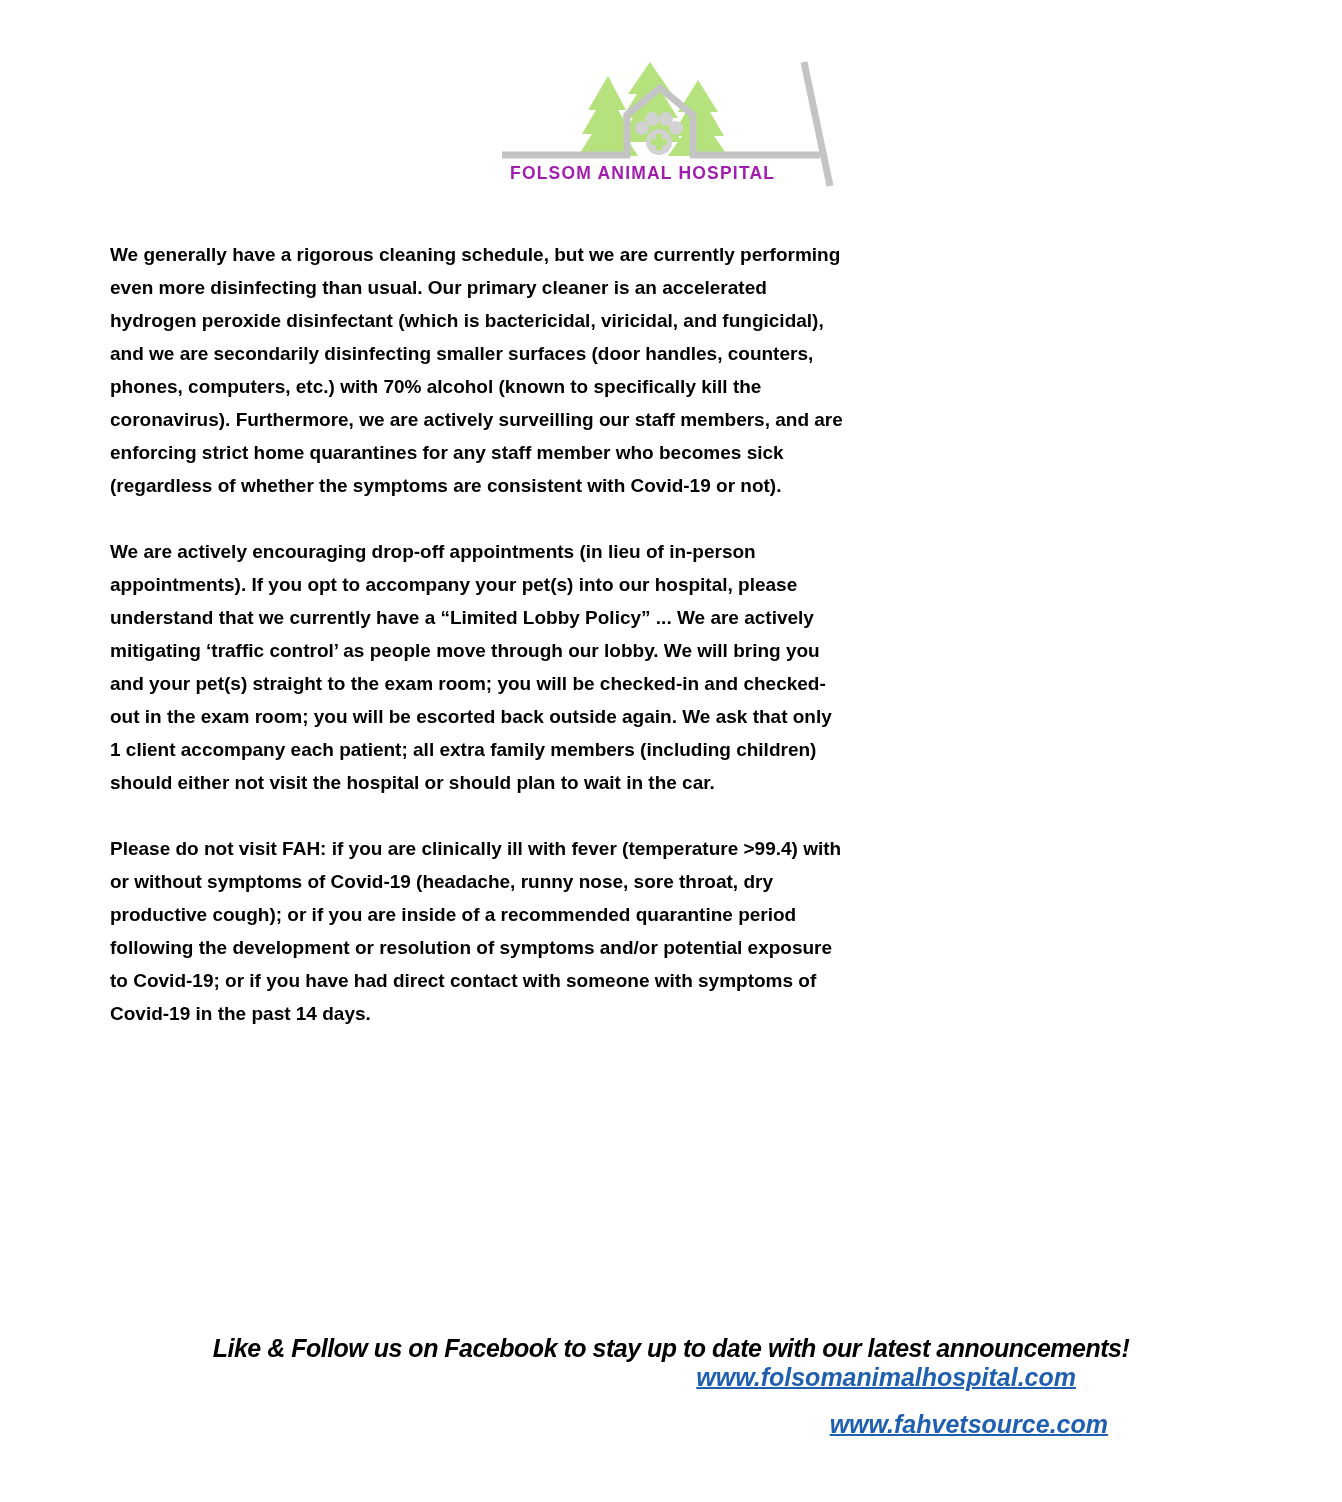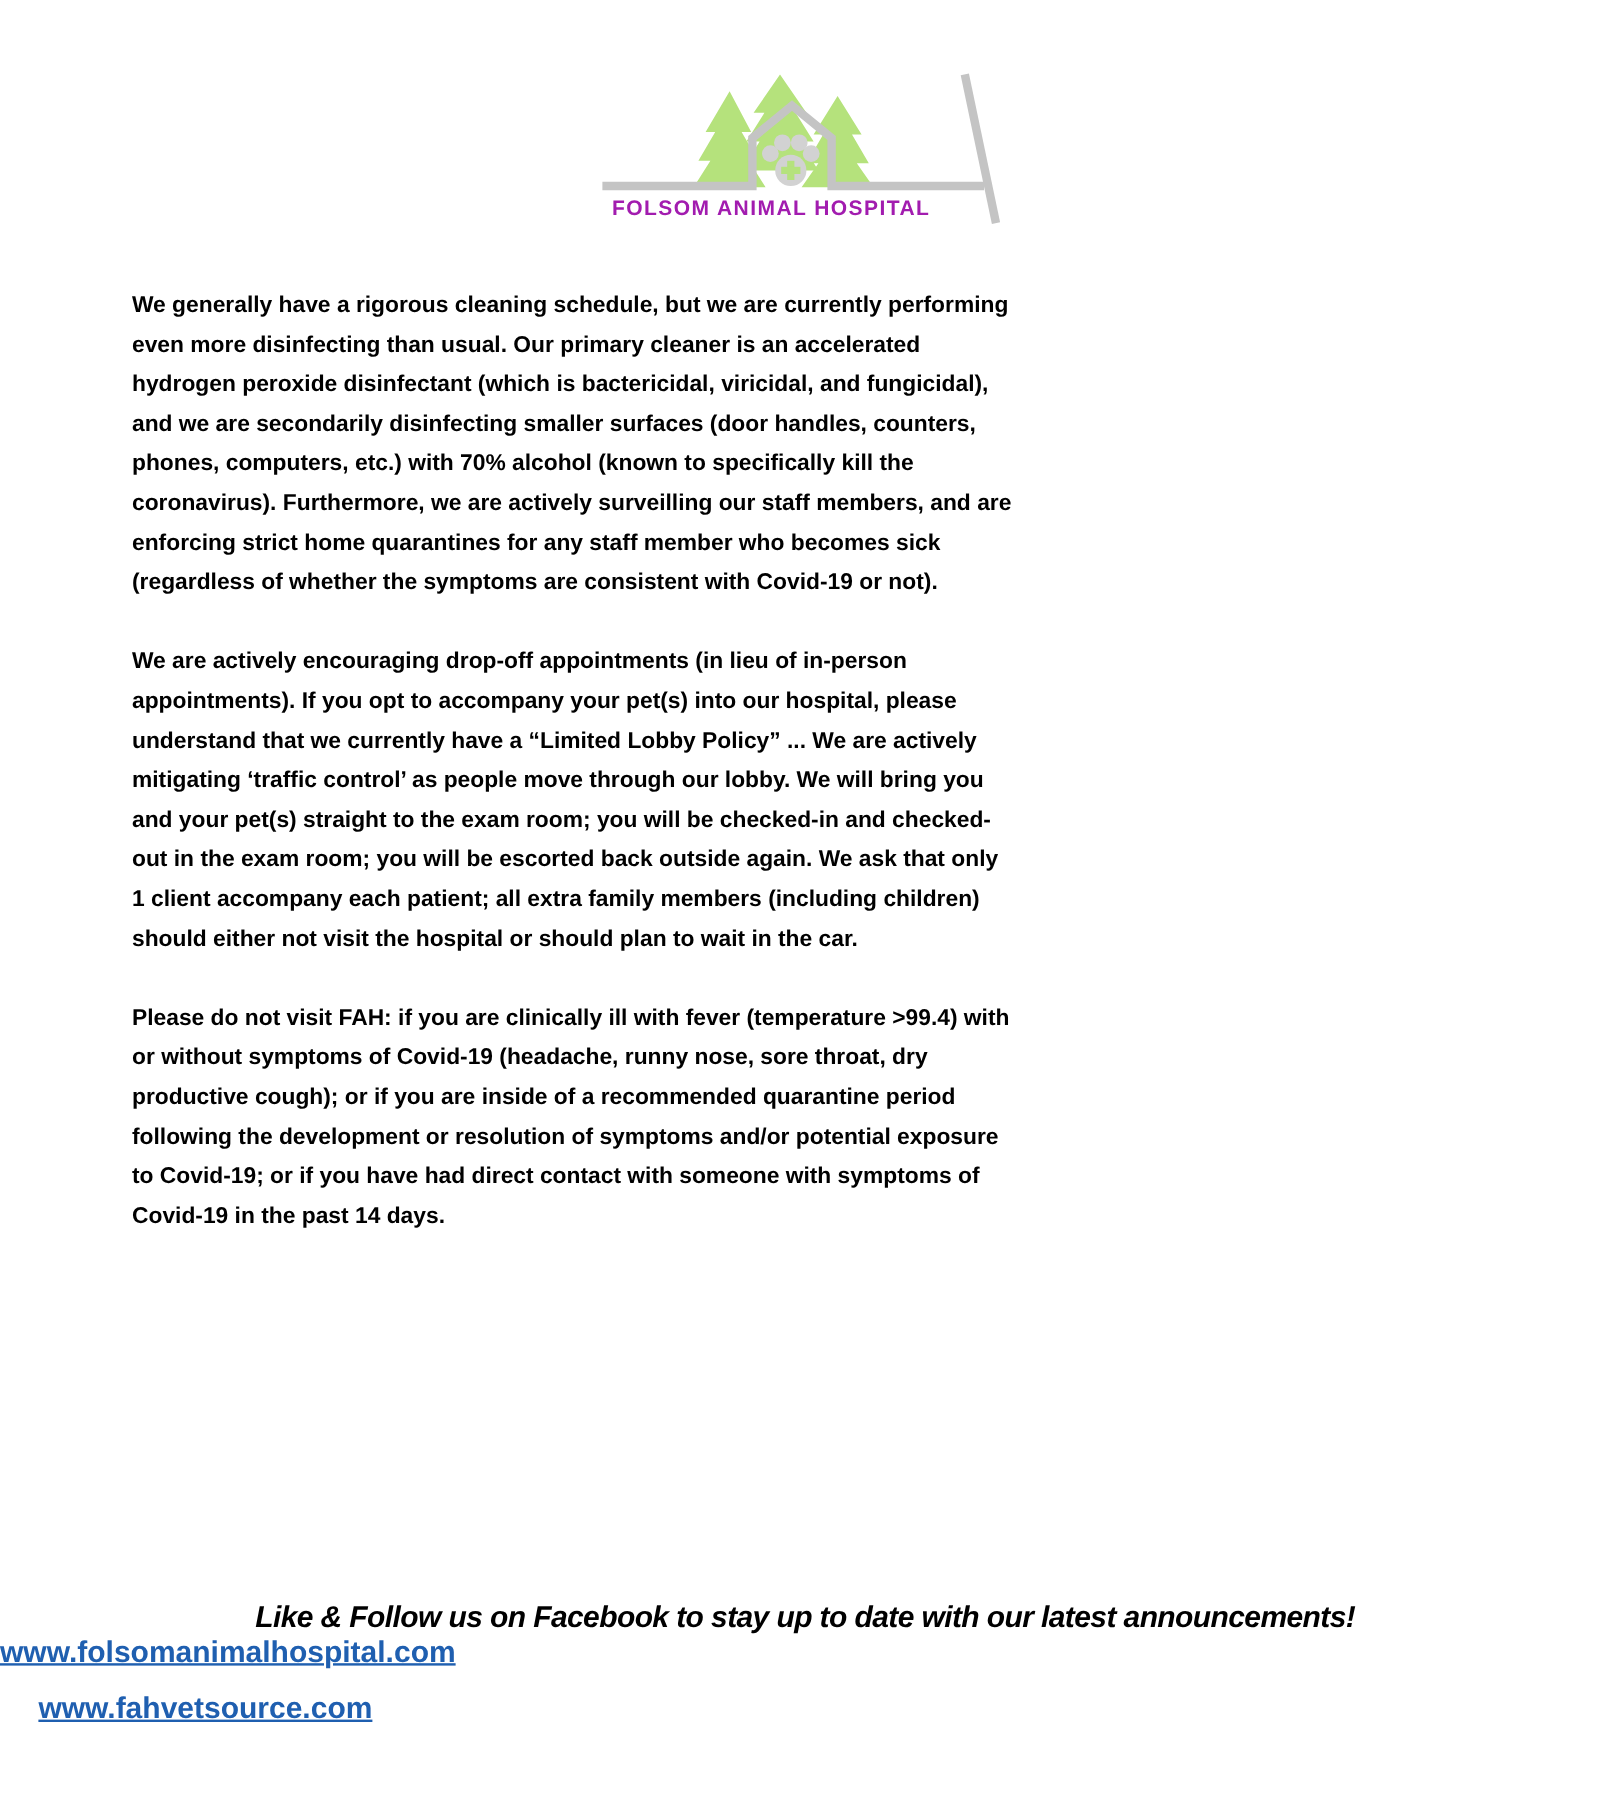--- a/index.html
+++ b/index.html
@@ -4,21 +4,21 @@
 <style>
   html, body { margin: 0; padding: 0; background: #ffffff; }
   body { width: 1342px; height: 1502px; position: relative; overflow: hidden; font-family: "Liberation Sans", sans-serif; color: #000; }
   .logo { position: absolute; left: 500px; top: 58px; width: 340px; height: 132px; }
   .logo svg { display: block; }
   .logo-text { position: absolute; left: 10px; top: 105px; font-family: "Liberation Sans", sans-serif; font-weight: bold; font-size: 17.5px; letter-spacing: 1.2px; color: #a21caf; white-space: nowrap; }
   .body-text { position: absolute; left: 110px; top: 222px; width: 1130px; }
   .para { font-weight: bold; font-size: 19px; line-height: 33px; margin: 16px 0 33px 0; white-space: pre-line; }
   .para.narrow { letter-spacing: -0.6px; }
   .cta { position: absolute; left: 0; width: 1342px; text-align: center; top: 1312px; font-weight: bold; font-style: italic; font-size: 25px; letter-spacing: -0.5px; margin-top: 22px; }
-  .link { position: absolute; left: 0; width: 1076px; text-align: left; font-weight: bold; font-size: 25px; }
+  .link { position: absolute; left: 0; width: 1076px; text-align: right; font-weight: bold; font-style: italic; font-size: 25px; }
   .link a { color: #1f5fb0; text-decoration: underline; text-decoration-thickness: 2px; }
   .link1 { top: 1363px; }
   .link2 { top: 1410px; padding-left: 32px; }
 </style>
 </head>
 <body>
 
 <div class="logo">
   <svg width="340" height="132" viewBox="0 0 340 132">
 

